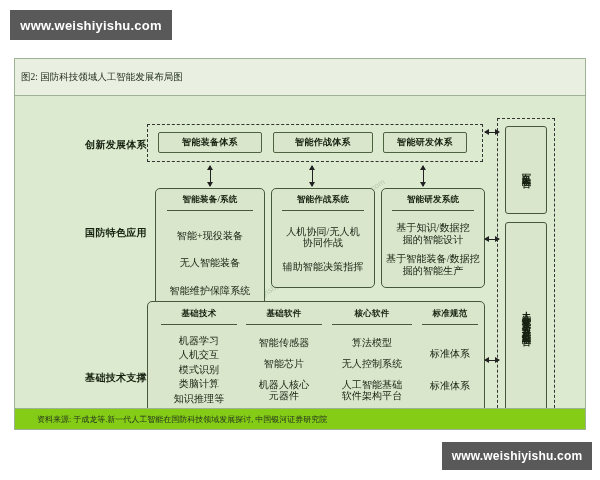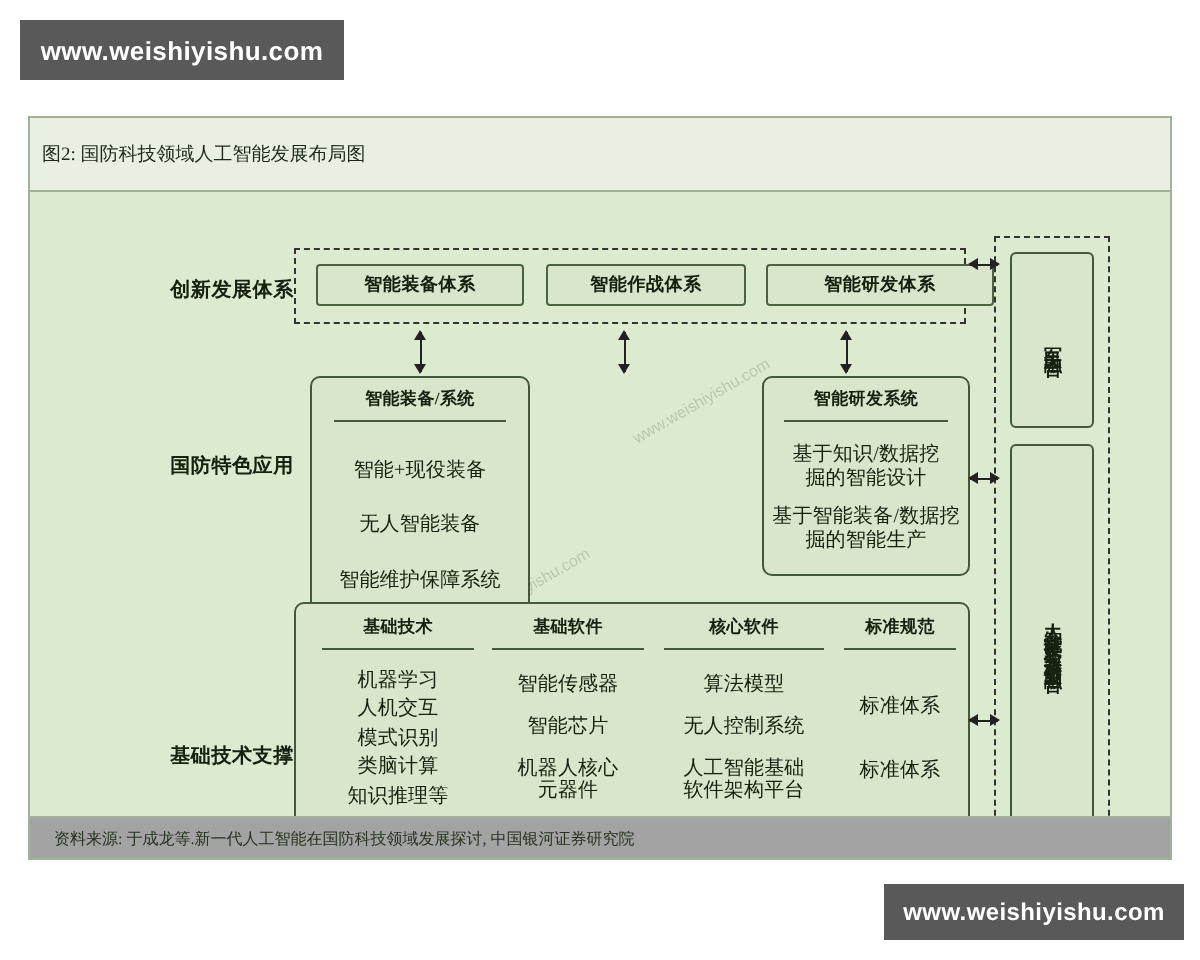--- a/index.html
+++ b/index.html
@@ -39,22 +39,22 @@
     border-bottom: 1px solid #9fb296;
     display: flex; align-items: center;
     padding-left: 6px;
     font-size: 9.5px; color: #1d2a18; white-space: nowrap;
   }
   #fig-body { position: relative; width: 100%; height: 331px; background: #dcead0; }
   #fig-source {
     position: absolute; left: 0; bottom: 0;
     width: 100%; height: 21px;
     border-top: 1px solid #9fb296;
-    background: #a3a3a3;
-    display: flex; align-items: center; padding-left: 12px;
+    background: #84cc16;
+    display: flex; align-items: center; padding-left: 22px;
     font-size: 8px; color: #26331f; white-space: nowrap;
   }
 
   
   .row-label {
     position: absolute;
     font-size: 10px; font-weight: bold; color: #16210f;
     white-space: nowrap; text-align: center;
     letter-spacing: .3px;
   }
@@ -173,38 +173,46 @@
       <div class="row-label" style="left:62px; top:275px; width:78px;">基础技术支撑</div>
 
       <div class="dashed-group" style="left:132px; top:28px; width:336px; height:38px;"></div>
 
       <div class="box sharp hdr-box" style="left:143px; top:36px; width:104px; height:21px;">
         <span class="ttl">智能装备体系</span>
       </div>
       <div class="box sharp hdr-box" style="left:258px; top:36px; width:100px; height:21px;">
         <span class="ttl">智能作战体系</span>
       </div>
-      <div class="box sharp hdr-box" style="left:368px; top:36px; width:114px; height:21px;">
+      <div class="box sharp hdr-box" style="left:368px; top:36px; width:84px; height:21px;">
         <span class="ttl">智能研发体系</span>
       </div>
 
       <div class="arrow-v" style="left:195px; top:70px; height:20px;"></div>
       <div class="arrow-v" style="left:297px; top:70px; height:20px;"></div>
       <div class="arrow-v" style="left:408px; top:70px; height:20px;"></div>
 
       <div class="plain-group card" style="left:140px; top:92px; width:110px; height:128px;">
         <div class="card-title">智能装备/系统</div>
         <div class="rule"></div>
         <div class="card-items">
           <div class="card-item">智能+现役装备</div>
           <div class="card-item">无人智能装备</div>
           <div class="card-item">智能维护保障系统</div>
         </div>
       </div>
 
+      <div class="plain-group card" style="left:256px; top:92px; width:104px; height:100px;">
+        <div class="card-title">智能作战系统</div>
+        <div class="rule"></div>
+        <div class="card-items">
+          <div class="card-item">人机协同/无人机<br>协同作战</div>
+          <div class="card-item">辅助智能决策指挥</div>
+        </div>
+      </div>
 
       <div class="plain-group card" style="left:366px; top:92px; width:104px; height:100px;">
         <div class="card-title">智能研发系统</div>
         <div class="rule"></div>
         <div class="card-items">
           <div class="card-item">基于知识/数据挖<br>掘的智能设计</div>
           <div class="card-item">基于智能装备/数据挖<br>掘的智能生产</div>
         </div>
       </div>
 

